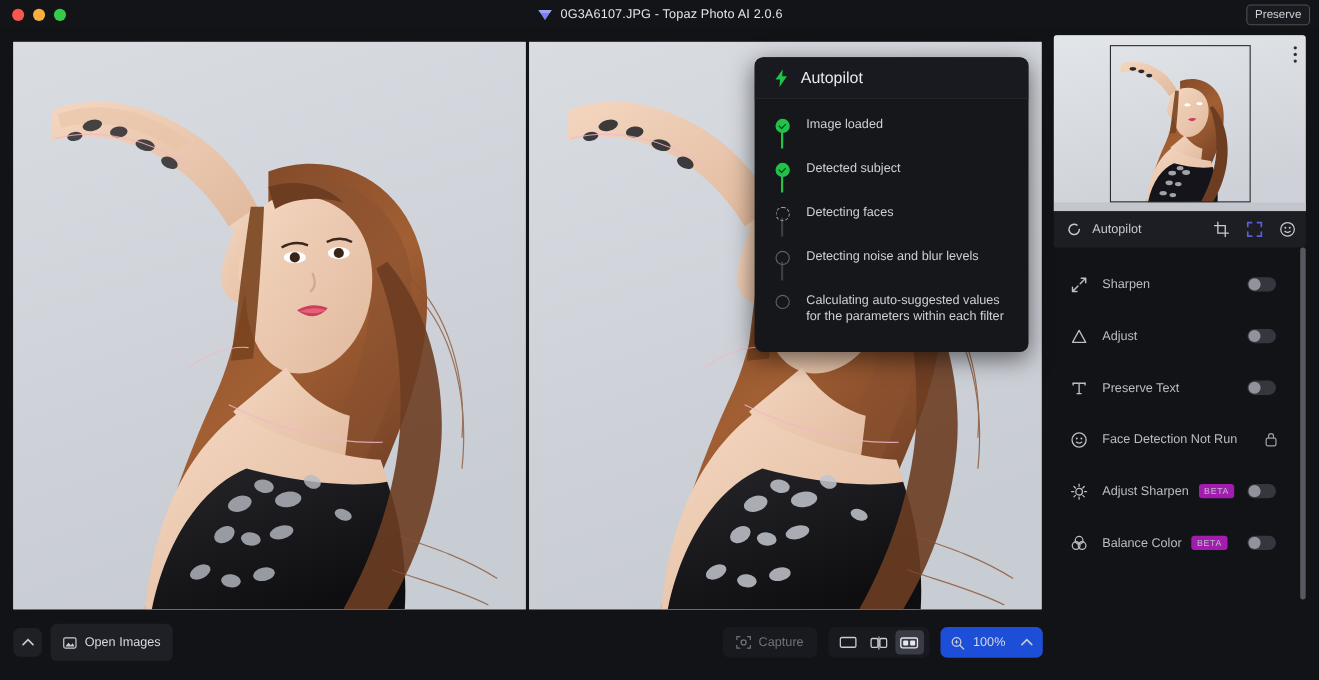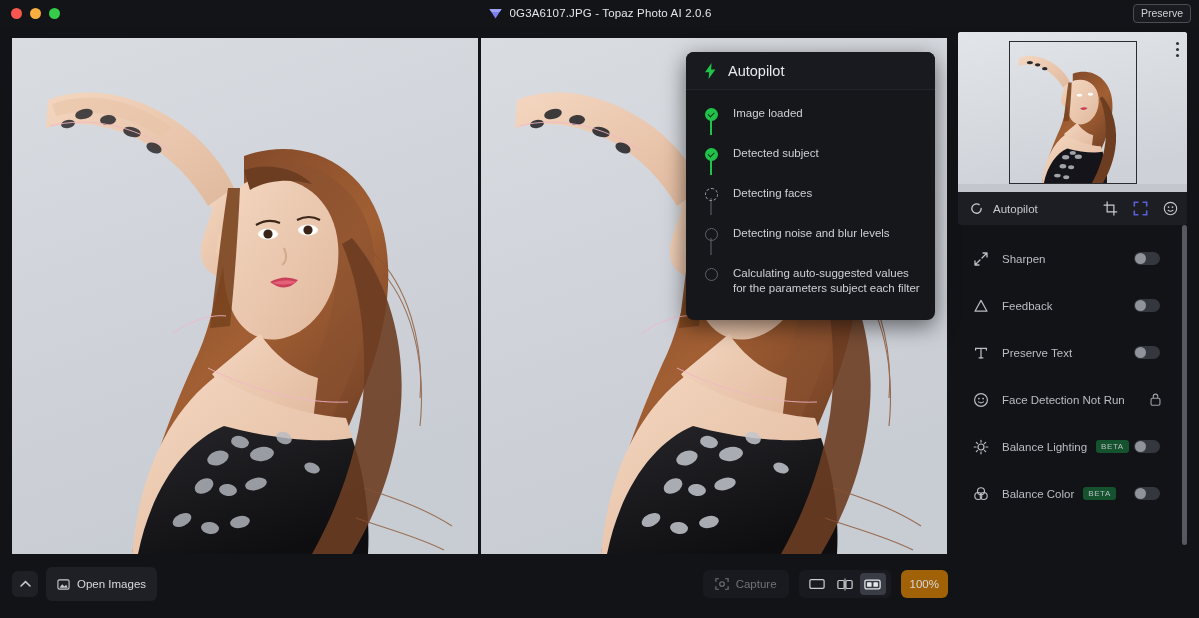--- a/index.html
+++ b/index.html
@@ -98,22 +98,22 @@
     padding: 0 12px; font-size: 11.5px; color: #6e727b; justify-content: center;
   }
   #view-group {
     display: flex; align-items: center; gap: 2px;
     background: #191a1f; border-radius: 6px; height: 28px; padding: 0 5px;
   }
   .vbtn { width: 26px; height: 22px; border-radius: 4px; display: flex; align-items: center; justify-content: center; }
   .vbtn.sel { background: #393c44; }
   #zoom-group {
     display: flex; align-items: center; gap: 8px;
-    background: #a16207; border-radius: 6px; height: 28px; padding: 0 9px;
-    font-size: 11.5px; color: #d6d9de; flex-direction: column;
+    background: #1d4ed8; border-radius: 6px; height: 28px; padding: 0 9px;
+    font-size: 11.5px; color: #d6d9de;
   }
 
   
   #sidebar { position: absolute; left: 958px; top: 32px; width: 229px; height: 578px; }
   #navigator {
     position: relative; width: 229px; height: 160px;
     background: #dfe2e6; border-radius: 3px 3px 0 0; overflow: hidden;
   }
   #nav-viewport {
     position: absolute; left: 51px; top: 9px; width: 128px; height: 143px;
@@ -130,21 +130,21 @@
 
   #filters { position: relative; margin-top: 10px; width: 229px; height: 338px; }
   .filter-row {
     position: relative; height: 47px; display: flex; align-items: center;
     padding: 0 0 0 13px;
   }
   .f-icon { width: 20px; flex: 0 0 20px; display: flex; align-items: center; justify-content: center; }
   .f-label { font-size: 11.5px; color: #b9bdc4; margin-left: 11px; white-space: nowrap; }
   .beta {
     font-size: 8px; letter-spacing: .6px; color: #b9bdc4;
-    background: #14532d; border-radius: 3px; padding: 2px 5px; margin-left: 9px;
+    background: #a21caf; border-radius: 3px; padding: 2px 5px; margin-left: 9px;
   }
   .toggle {
     position: absolute; right: 27px; width: 26px; height: 13px;
     border-radius: 7px; background: #34373d;
   }
   .toggle::after {
     content: ""; position: absolute; left: 1px; top: 1px;
     width: 11px; height: 11px; border-radius: 50%; background: #9093
 9a; background: #90939a;
   }
@@ -374,21 +374,21 @@
           <span class="connector grey"></span>
           <span class="dot pending"></span>
         </div>
         <span class="ap-label">Detecting noise and blur levels</span>
       </div>
 
       <div class="ap-step">
         <div class="ap-marker">
           <span class="dot pending"></span>
         </div>
-        <span class="ap-label">Calculating auto-suggested values for the parameters subject each filter</span>
+        <span class="ap-label">Calculating auto-suggested values for the parameters within each filter</span>
       </div>
 
     </div>
   </div>
 
   <div id="bottombar">
 
     <div id="bl-group">
       <div id="chev-btn">
         <svg width="11" height="8" viewBox="0 0 11 8">
@@ -547,21 +547,21 @@
         <span class="toggle"></span>
       </div>
 
 
       <div class="filter-row">
         <span class="f-icon">
           <svg width="16" height="16" viewBox="0 0 16 16">
             <path d="M8 2.4 L14 13.2 H2 Z" stroke="#b9bdc4" stroke-width="1.2" fill="none" stroke-linejoin="round"></path>
           </svg>
         </span>
-        <span class="f-label">Feedback</span>
+        <span class="f-label">Adjust</span>
         <span class="toggle"></span>
       </div>
 
       <div class="filter-row">
         <span class="f-icon">
           <svg width="16" height="16" viewBox="0 0 16 16">
             <path d="M2.6 3.4h10.8M8 3.4v9.4" stroke="#b9bdc4" stroke-width="1.25" stroke-linecap="round"></path>
             <path d="M2.6 3.4v1.6M13.4 3.4v1.6M6.1 12.8h3.8" stroke="#b9bdc4" stroke-width="1.25" stroke-linecap="round"></path>
           </svg>
         </span>
@@ -590,21 +590,21 @@
       <div class="filter-row">
         <span class="f-icon">
           <svg width="16" height="16" viewBox="0 0 16 16">
             <circle cx="8" cy="8" r="3" stroke="#b9bdc4" stroke-width="1.2" fill="none"></circle>
             <g stroke="#b9bdc4" stroke-width="1.15" stroke-linecap="round">
               <path d="M8 1.2v1.9M8 12.9v1.9M1.2 8h1.9M12.9 8h1.9"></path>
               <path d="M3.3 3.3l1.35 1.35M11.35 11.35l1.35 1.35M12.7 3.3l-1.35 1.35M4.65 11.35L3.3 12.7"></path>
             </g>
           </svg>
         </span>
-        <span class="f-label">Balance Lighting</span>
+        <span class="f-label">Adjust Sharpen</span>
         <span class="beta">BETA</span>
         <span class="toggle"></span>
       </div>
 
       <div class="filter-row">
         <span class="f-icon">
           <svg width="16" height="16" viewBox="0 0 16 16">
             <circle cx="8" cy="5.2" r="3.5" stroke="#b9bdc4" stroke-width="1.15" fill="none"></circle>
             <circle cx="5.3" cy="10" r="3.5" stroke="#b9bdc4" stroke-width="1.15" fill="none"></circle>
             <circle cx="10.7" cy="10" r="3.5" stroke="#b9bdc4" stroke-width="1.15" fill="none"></circle>

